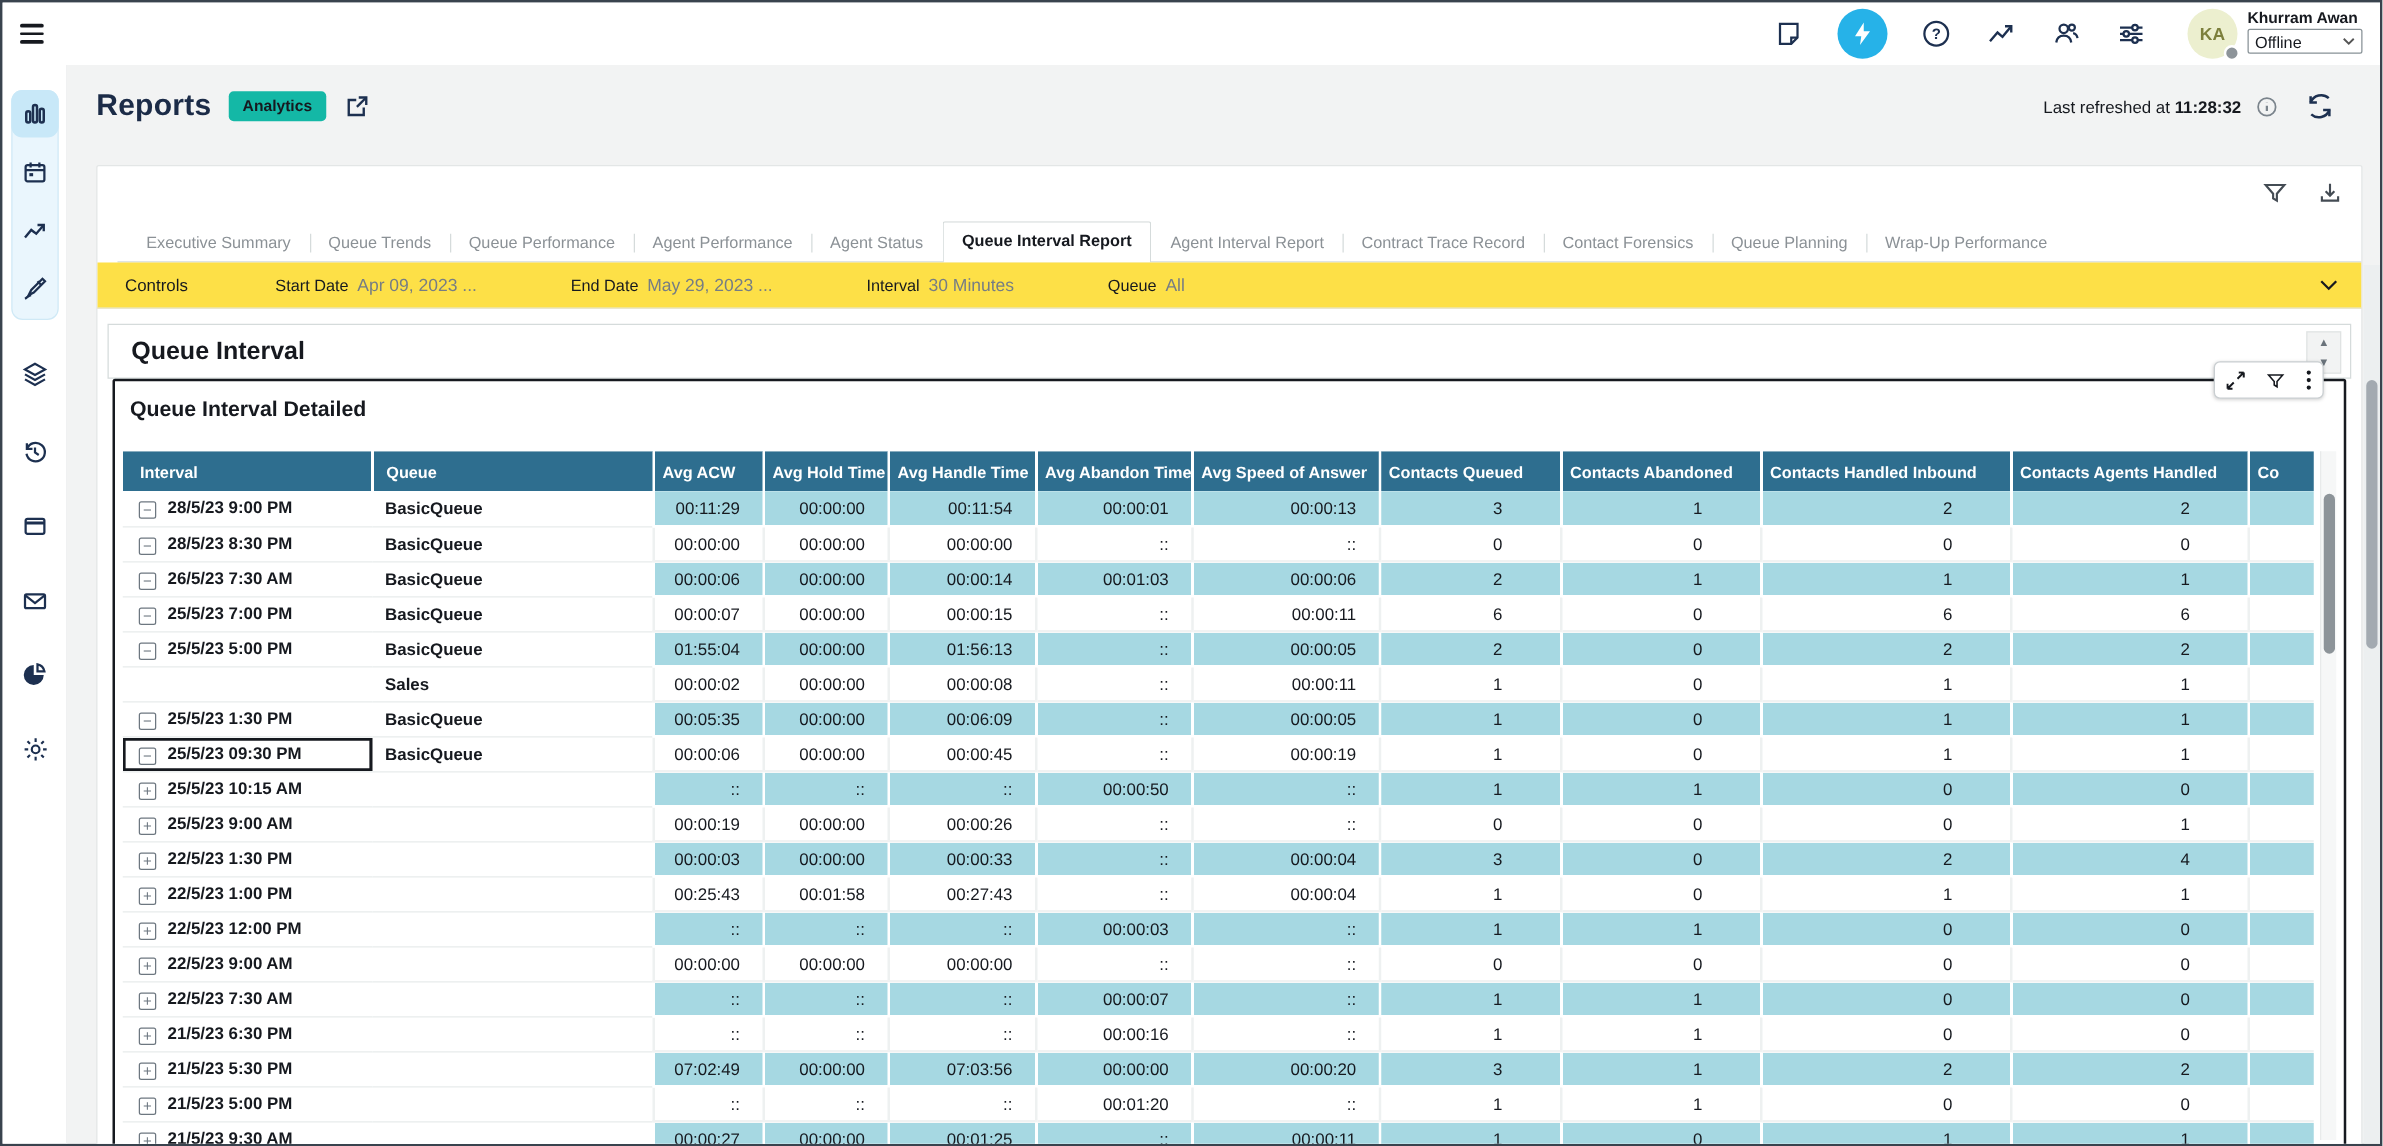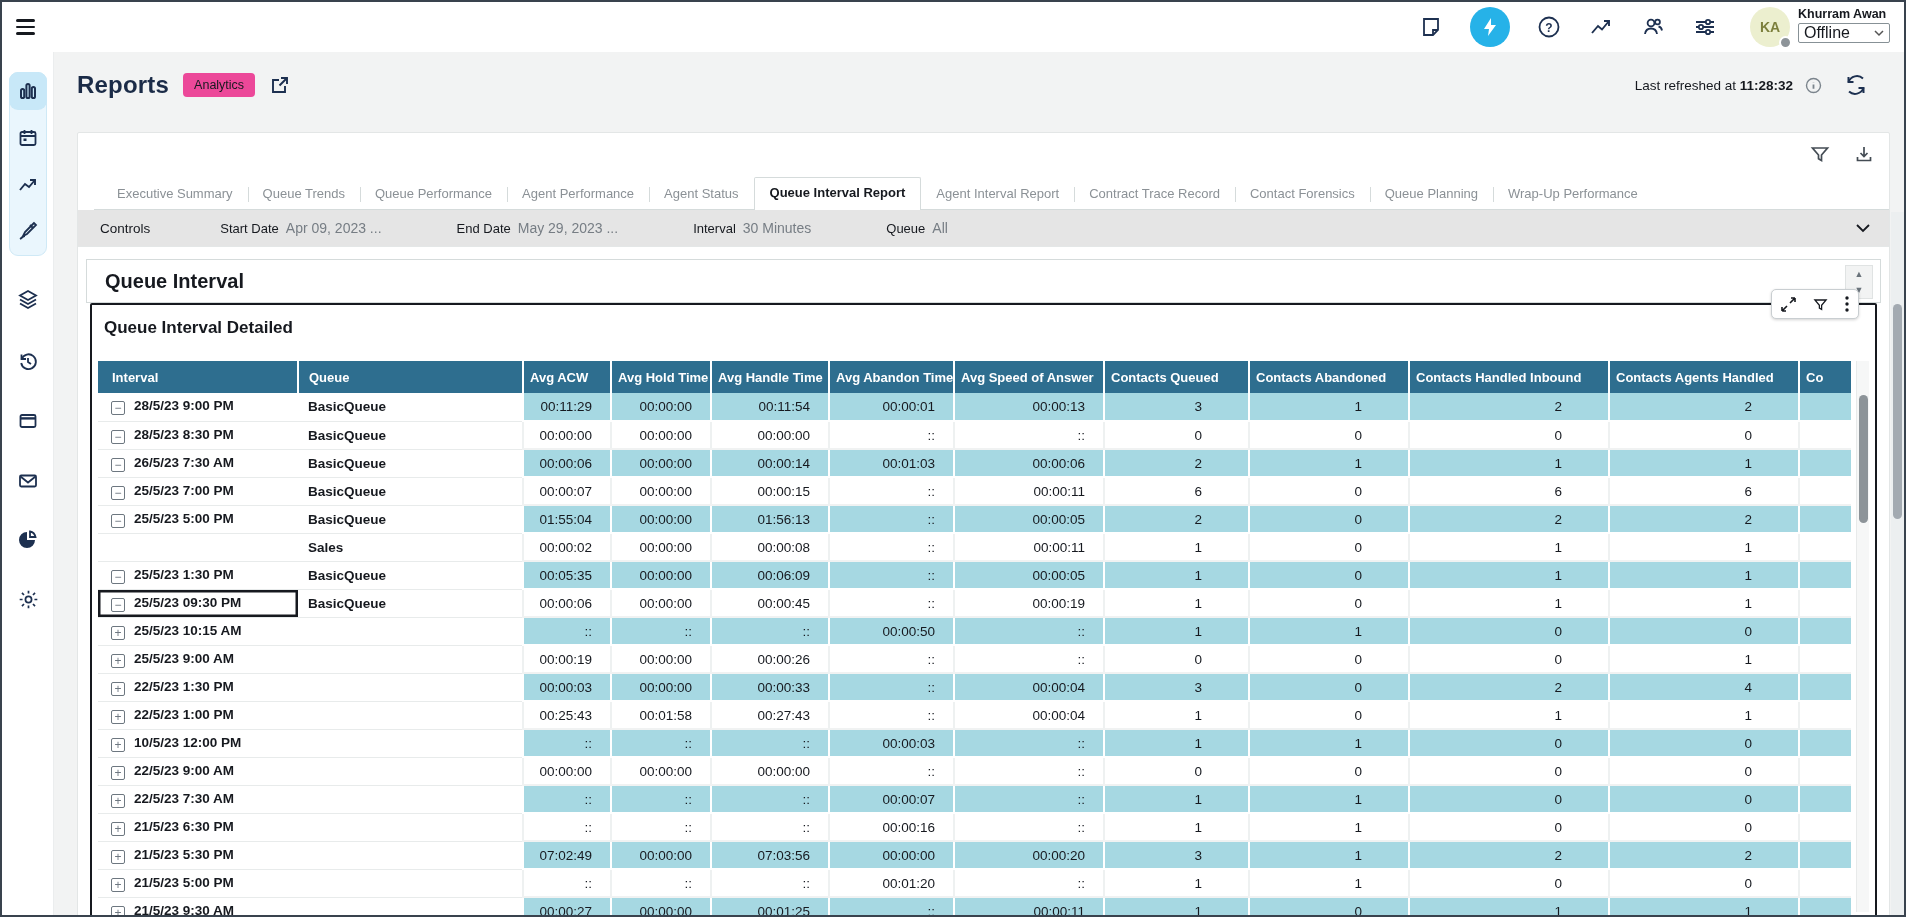--- a/index.html
+++ b/index.html
@@ -11,47 +11,47 @@
   .hamburger span{display:block;height:2.5px;background:#16191f;border-radius:2px;width:19px;}
   .topbar-right{display:flex;align-items:center;gap:26px;}
   .tb-icon{width:26px;height:26px;display:flex;align-items:center;justify-content:center;cursor:pointer;color:#1d3050;}
   .tb-icon svg{display:block;}
   .tb-active{width:40px;height:40px;border-radius:50%;background:#26b2e8;display:flex;align-items:center;justify-content:center;cursor:pointer;}
   .userblock{display:flex;align-items:flex-start;gap:8px;margin-left:6px;}
   .avatar{position:relative;width:40px;height:40px;border-radius:50%;background:#ecefcf;color:#7c7f3c;font-weight:700;font-size:14px;display:flex;align-items:center;justify-content:center;}
   .avatar .dot{position:absolute;right:-2px;bottom:-2px;width:13px;height:13px;border-radius:50%;background:#8d9499;border:2px solid #fff;}
   .usermeta{display:flex;flex-direction:column;gap:2px;}
   .username{font-size:12.5px;font-weight:700;color:#16191f;}
-  .status-select{display:flex;align-items:center;justify-content:space-between;width:92px;height:20px;border:1px solid #879196;border-radius:2px;background:#fff;font-size:16px;color:#16191f;padding:0 5px;cursor:pointer;}
+  .status-select{display:flex;align-items:center;justify-content:space-between;width:92px;height:20px;border:1px solid #879196;border-radius:2px;background:#fff;font-size:13px;color:#16191f;padding:0 5px;cursor:pointer;}
   
   .sidebar{position:absolute;top:50px;left:0;bottom:0;width:52px;background:#fff;border-right:1px solid #ebedee;z-index:20;}
   .side-group{position:absolute;left:7px;top:20px;width:38px;height:184px;background:#eaf6fd;border:1px solid #cfe9f6;border-radius:9px;}
   .side-icon{position:absolute;left:7px;width:38px;height:38px;display:flex;align-items:center;justify-content:center;color:#1d3050;cursor:pointer;border-radius:9px;}
   .side-icon.active{background:#c8e8f8;}
   
   .main{position:absolute;top:50px;left:52px;right:0;bottom:0;background:#f2f3f3;}
   .page-header{position:absolute;top:10px;left:23px;right:36px;height:46px;display:flex;align-items:center;justify-content:space-between;}
   .ph-left{display:flex;align-items:center;gap:14px;}
   .page-title{font-size:24px;font-weight:700;color:#1b2b47;letter-spacing:.2px;}
-  .badge{background:#ec4899;color:#16191f;font-size:12.5px;padding:5px 11px;border-radius:4px;font-weight:400;}
+  .badge{background:#14b8a6;color:#16191f;font-size:12.5px;padding:5px 11px;border-radius:4px;font-weight:700;}
   .ext-icon{color:#1d3050;cursor:pointer;display:flex;}
   .ph-right{display:flex;align-items:center;gap:12px;font-size:13.5px;color:#16191f;}
   .ph-right b{font-weight:700;}
   .refresh-icon{margin-left:10px;}
   
   .content-card{position:absolute;top:80px;left:23px;width:1813px;bottom:-6px;background:#fff;border:1px solid #e3e6e6;border-radius:2px;}
   .card-tools{position:absolute;top:10px;right:14px;display:flex;gap:22px;color:#444c54;}
   .card-tools .tb-icon{width:22px;height:22px;}
   .tabs{position:absolute;top:45px;left:16px;right:0;height:32px;display:flex;align-items:flex-end;border-bottom:1px solid #d5dbdb;padding-left:8px;}
   .tab{position:relative;padding:7px 15px 8px;font-size:13px;color:#8b9196;cursor:pointer;white-space:nowrap;}
   .tab + .tab::before{content:"";position:absolute;left:0;top:8px;height:15px;width:1px;background:#d5dbdb;}
   .tab.active{background:#fff;border:1px solid #d5dbdb;border-bottom:none;margin-bottom:-1px;padding-bottom:10px;color:#16191f;font-weight:700;border-radius:2px 2px 0 0;}
   .tab.active::before{display:none;}
   .tab.active + .tab::before{display:none;}
-  .controls{position:absolute;top:77px;left:0;right:0;height:37px;background:#e5e5e5;border-bottom:1px solid #e4e7e7;display:flex;align-items:center;padding:0 12px;}
+  .controls{position:absolute;top:77px;left:0;right:0;height:37px;background:#fde047;border-bottom:1px solid #e4e7e7;display:flex;align-items:center;padding:0 12px;}
   .controls-title{font-size:13.5px;color:#16191f;margin-right:70px;margin-left:10px;}
   .controls-fields{display:flex;align-items:center;gap:75px;}
   .cfield{display:flex;align-items:center;gap:7px;cursor:pointer;}
   .clabel{font-size:13px;font-weight:400;color:#16191f;}
   .cvalue{font-size:14px;color:#767d84;}
   .controls-chevron{margin-left:auto;color:#16191f;cursor:pointer;display:flex;margin-right:6px;}
   
   .qi-panel{position:absolute;top:126px;left:8px;right:8px;height:44px;background:#fff;border:1px solid #d5dbdb;display:flex;align-items:center;}
   .qi-title{font-size:20px;font-weight:700;color:#16191f;margin-left:18px;}
   .spinner{position:absolute;right:7px;top:5px;width:28px;height:34px;background:#f2f3f3;border:1px solid #e0e3e3;display:flex;flex-direction:column;}
@@ -534,21 +534,21 @@
                   <td class="num">00:27:43</td>
                   <td class="num">::</td>
                   <td class="num">00:00:04</td>
                   <td class="num count">1</td>
                   <td class="num count">0</td>
                   <td class="num count">1</td>
                   <td class="num count">1</td>
                   <td class="num cut"></td>
                 </tr>
                 <tr class="teal">
-                  <td class="c-interval"><span class="expander">+</span><span class="ival">10/5/23 12:00 PM</span></td>
+                  <td class="c-interval"><span class="expander">+</span><span class="ival">22/5/23 12:00 PM</span></td>
                   <td class="c-queue"></td>
                   <td class="num">::</td>
                   <td class="num">::</td>
                   <td class="num">::</td>
                   <td class="num">00:00:03</td>
                   <td class="num">::</td>
                   <td class="num count">1</td>
                   <td class="num count">1</td>
                   <td class="num count">0</td>
                   <td class="num count">0</td>

